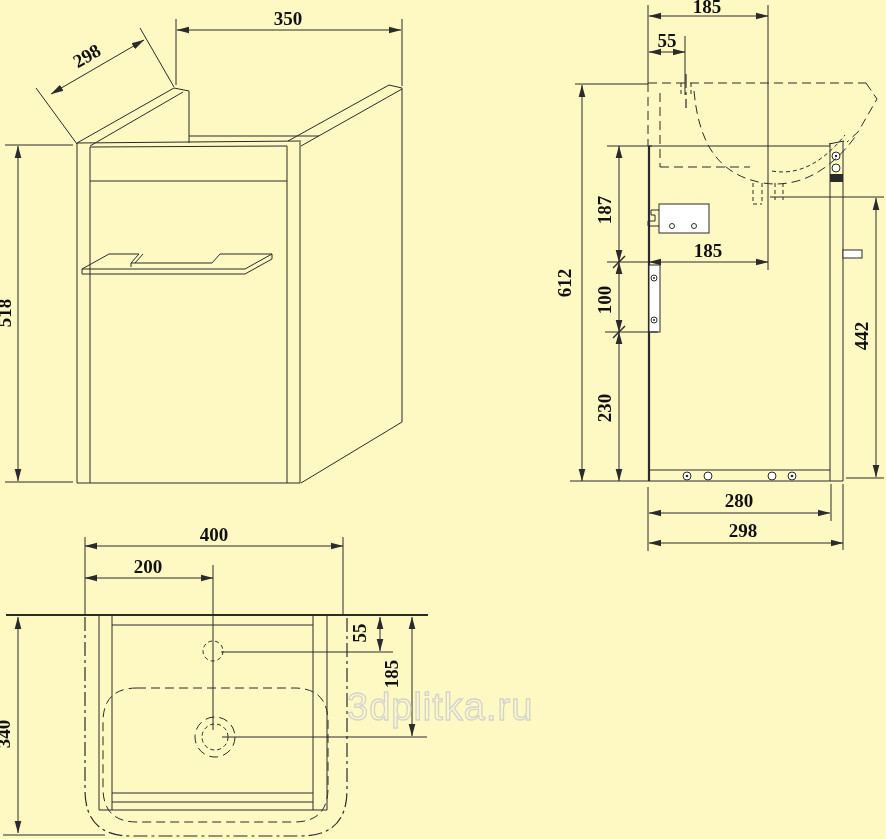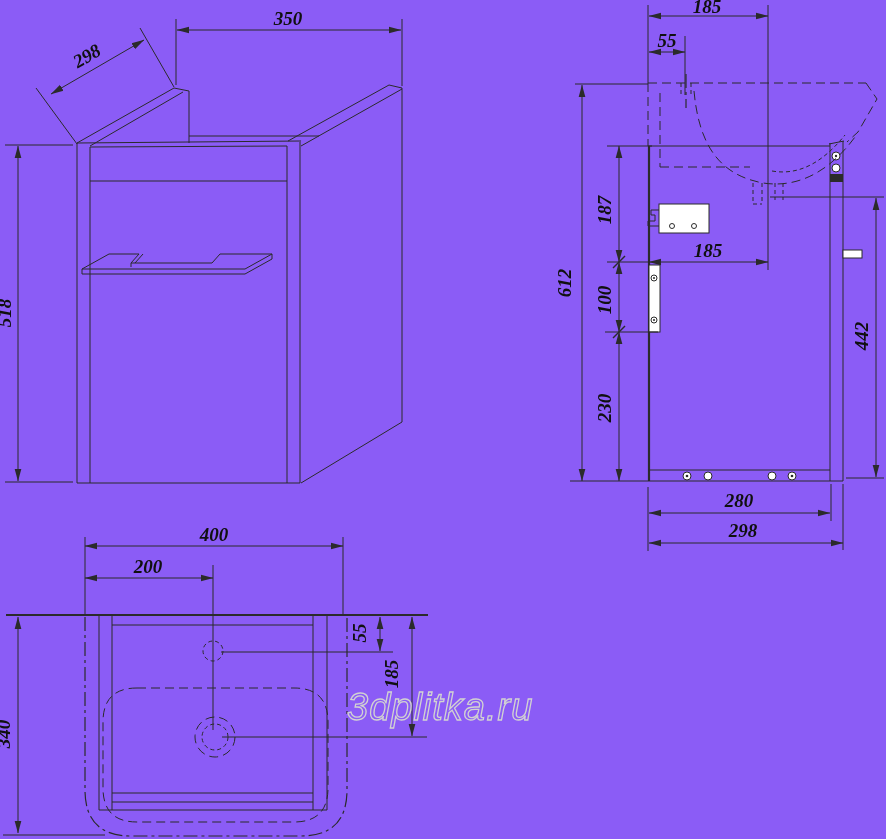--- a/index.html
+++ b/index.html
@@ -1,16 +1,16 @@
 <!DOCTYPE html>
 <html><head>
 <meta charset="utf-8">
 <style>
   html,body { margin:0; padding:0; background:#ffffff; }
-  #stage { width:886px; height:839px; background:#8b5cf6; position:relative; overflow:hidden;font-style:italic; }
+  #stage { width:886px; height:839px; background:#fef9c3; position:relative; overflow:hidden; }
   svg { display:block; }
   .ln   { stroke:#2b2b2b; stroke-width:1; fill:none; }
   .thk  { stroke:#2b2b2b; stroke-width:2.2; fill:none; }
   .wall { stroke:#2b2b2b; stroke-width:2; fill:none; }
   .dash { stroke:#2b2b2b; stroke-width:1; fill:none; stroke-dasharray:9,5; }
   .sdash{ stroke:#2b2b2b; stroke-width:1; fill:none; stroke-dasharray:4,3; }
   .chain{ stroke:#2b2b2b; stroke-width:1.2; fill:none; stroke-dasharray:14,4,3,4; }
   .dim  { stroke:#2b2b2b; stroke-width:1; fill:none; }
   .tick { stroke:#2b2b2b; stroke-width:1.4; }
   .hole { stroke:#2b2b2b; stroke-width:1; fill:#ffffff; }

